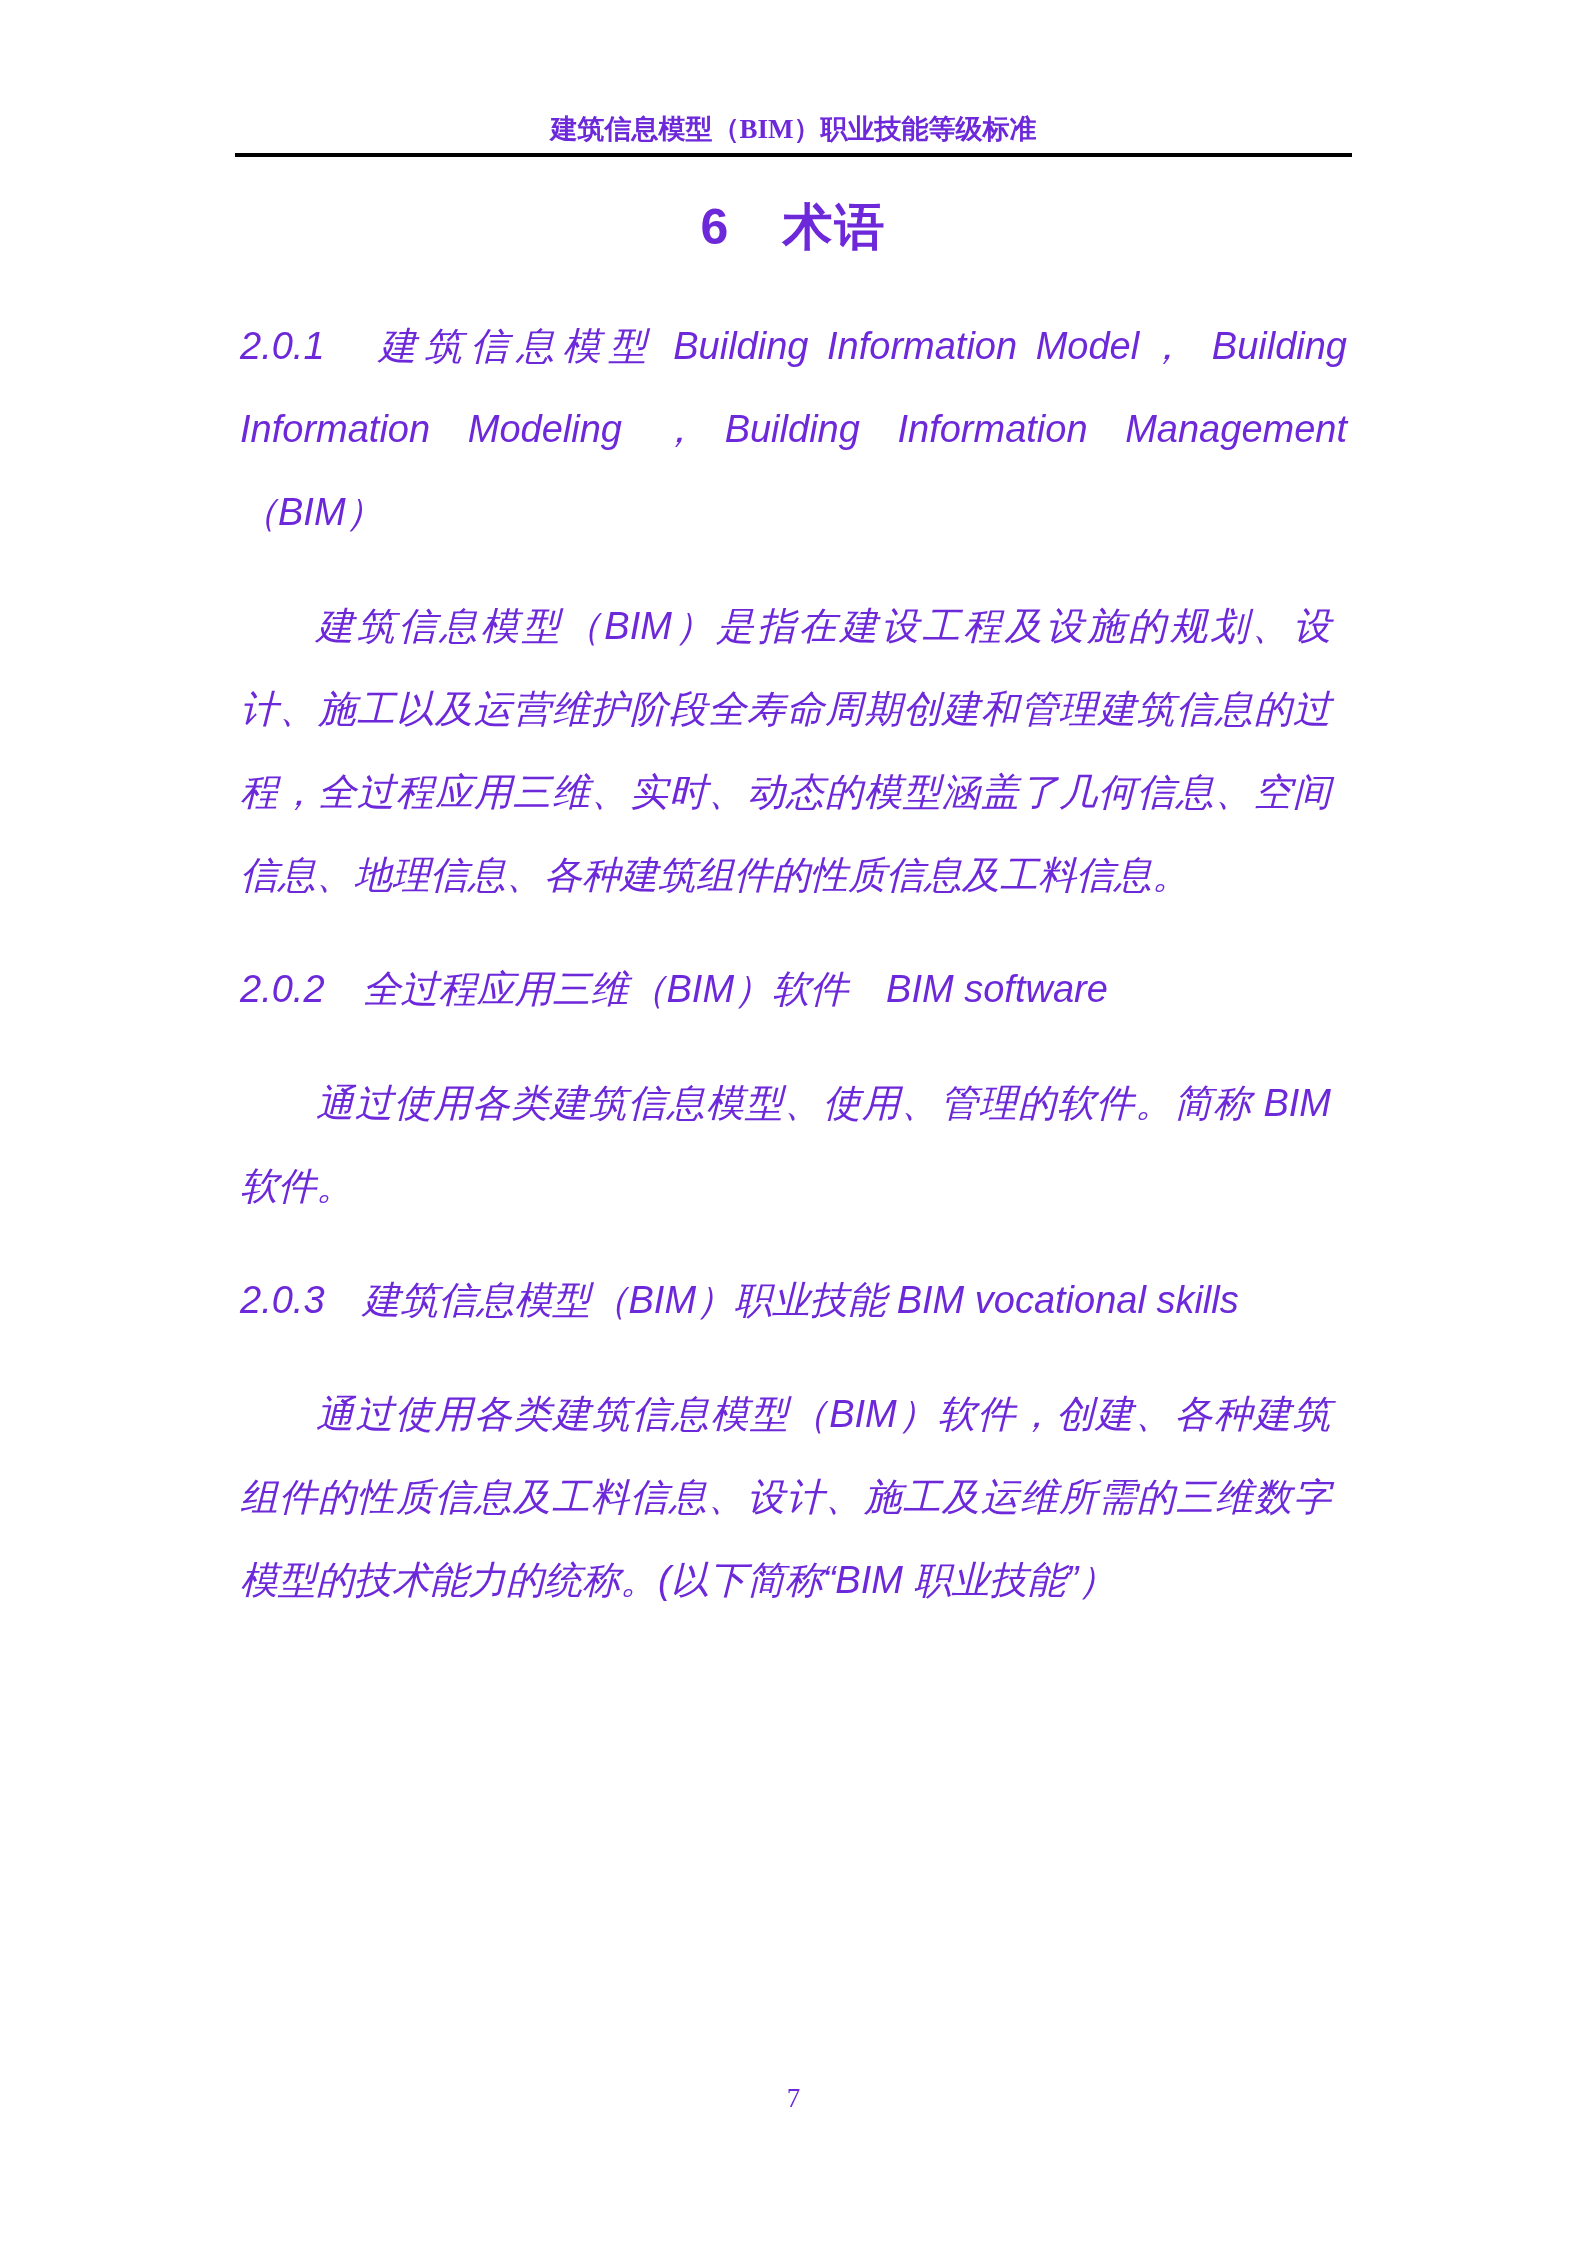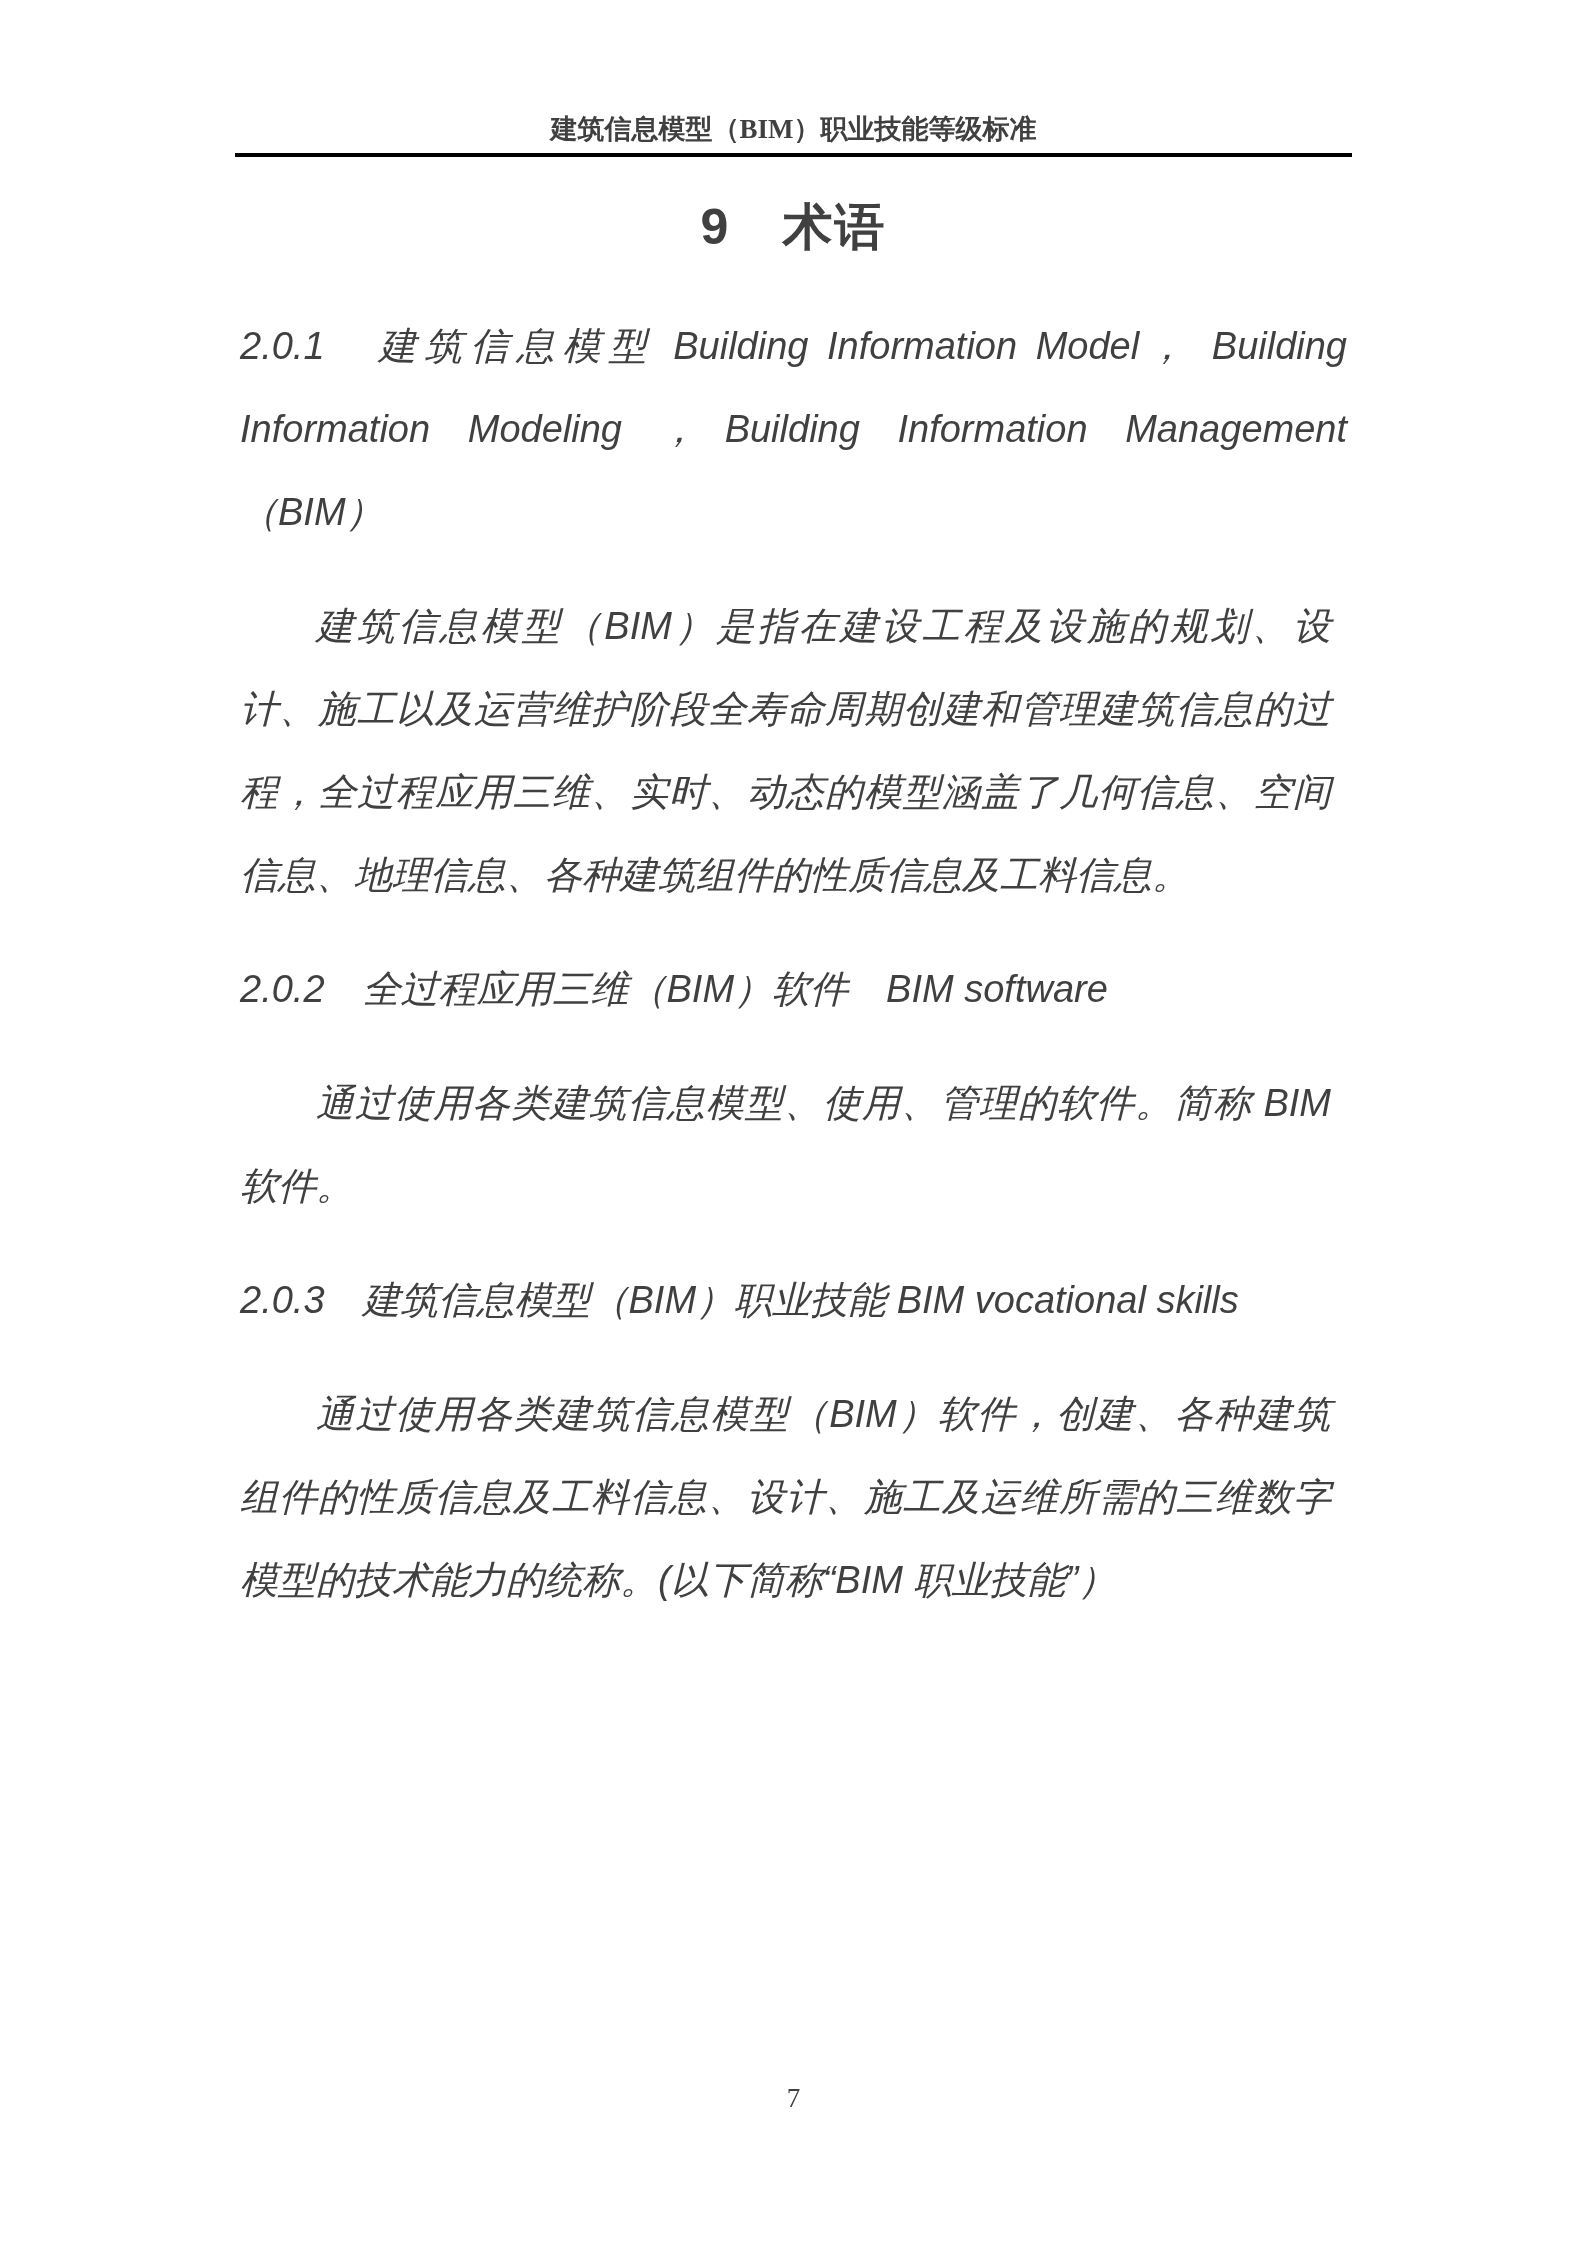--- a/index.html
+++ b/index.html
@@ -6,21 +6,21 @@
   html, body {
     margin: 0;
     padding: 0;
     background: #ffffff;
   }
   .page {
     position: relative;
     width: 1587px;
     height: 2245px;
     background: #ffffff;
-    color: #404040;
+    color: #6d28d9;
     font-family: "Liberation Sans", "DejaVu Sans", sans-serif;
     overflow: hidden;
   }
   
   .page-header {
     margin: 0 235px;
     padding: 112px 0 6px 0;
     border-bottom: 4px solid #000000;
     text-align: center;
     font-family: "Liberation Serif", "DejaVu Serif", serif;
@@ -66,21 +66,21 @@
 </style>
 </head>
 <body>
 
 <div class="page">
 
   <div class="page-header">
     <span>建筑信息模型（BIM）职业技能等级标准</span>
   </div>
 
-  <div class="chapter-title">9　术语</div>
+  <div class="chapter-title">6　术语</div>
 
   <div class="content">
 
     <p class="sec-heading">2.0.1　建筑信息模型 Building Information Model， Building Information Modeling ，Building Information Management （BIM）</p>
 
     <p class="sec-body">建筑信息模型（BIM）是指在建设工程及设施的规划、设计、施工以及运营维护阶段全寿命周期创建和管理建筑信息的过程，全过程应用三维、实时、动态的模型涵盖了几何信息、空间信息、地理信息、各种建筑组件的性质信息及工料信息。</p>
 
     <p class="sec-heading">2.0.2　全过程应用三维（BIM）软件　BIM software</p>
 
     <p class="sec-body">通过使用各类建筑信息模型、使用、管理的软件。简称 BIM 软件。</p>

